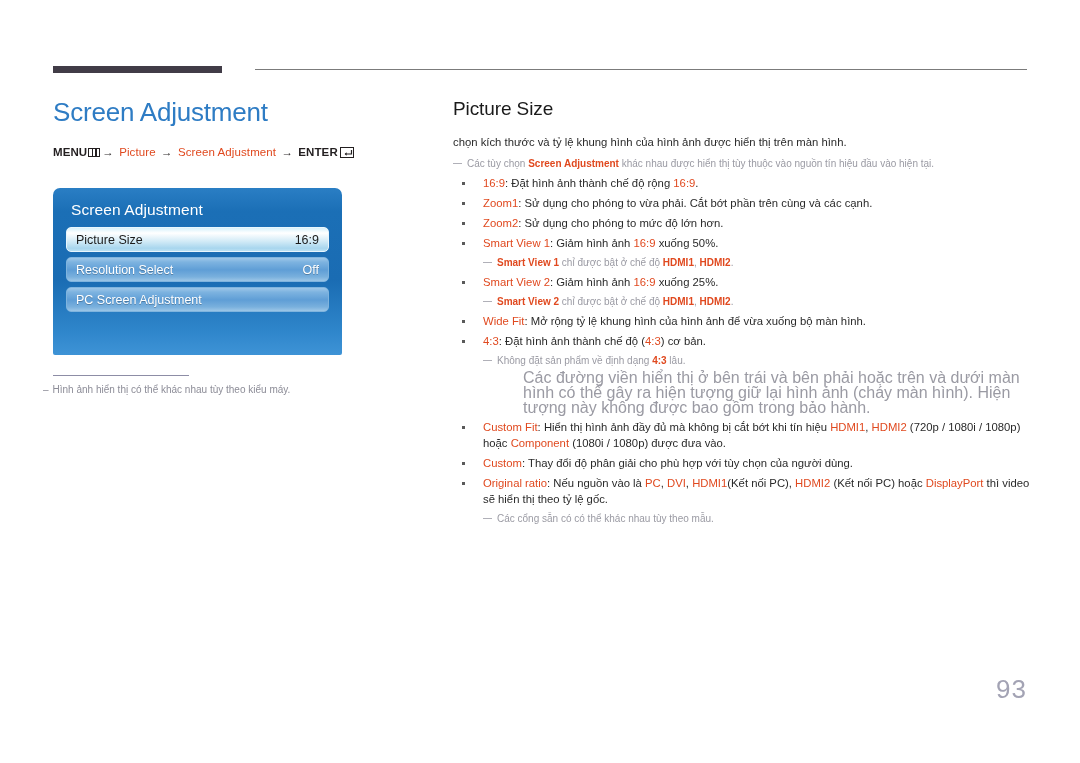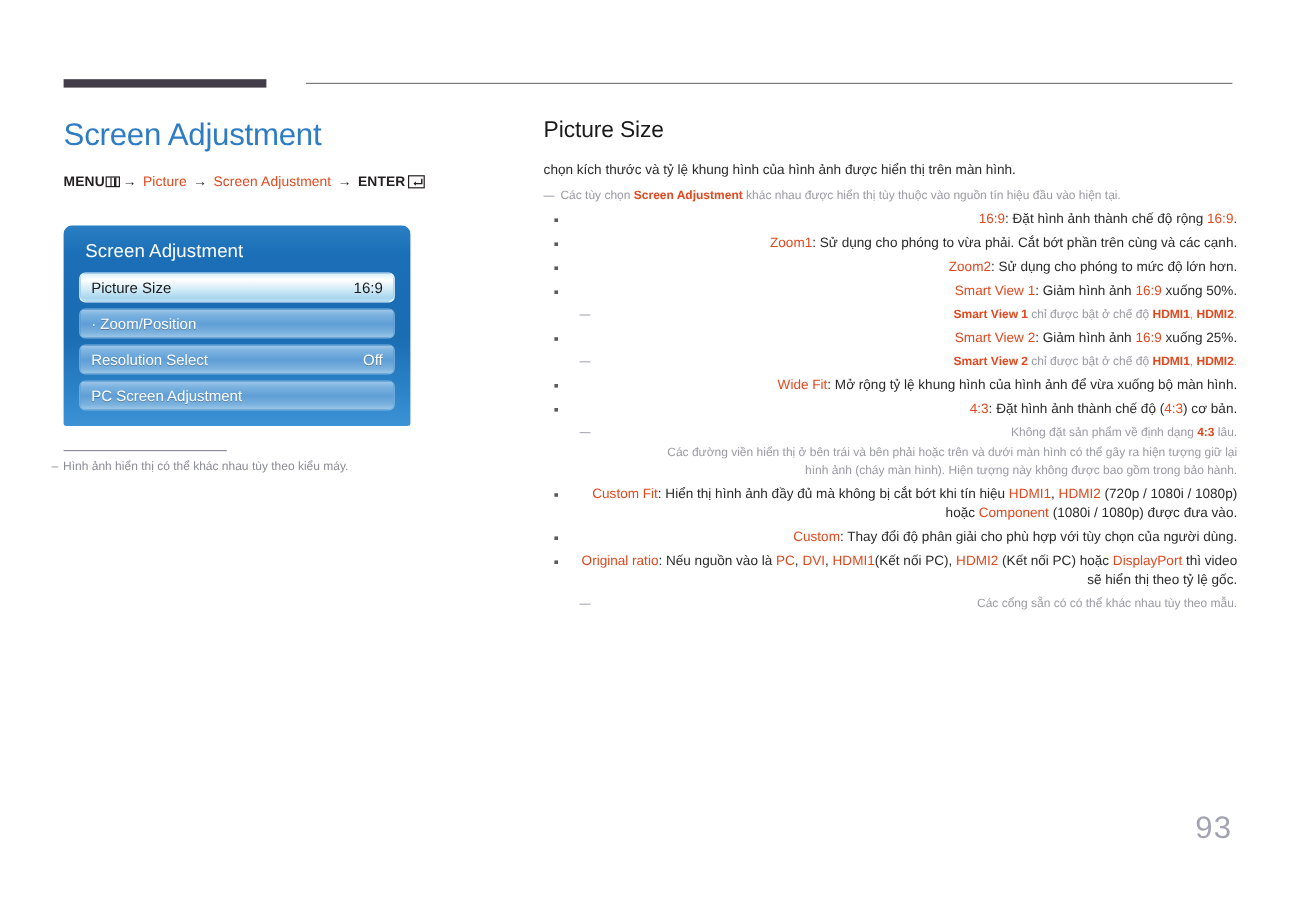--- a/index.html
+++ b/index.html
@@ -189,31 +189,30 @@
     content: "";
     position: absolute;
     left: 0;
     top: 7px;
     width: 9px;
     height: 1.4px;
     background: #b0b0b8;
   }
   .note .accent { color: #e0491f; font-weight: bold; }
   .note-cont {
-    font-size: 10px;
+    font-size: 16px;
     line-height: 15px;
     color: #9a9aa3;
-    margin-left: 56px;
+    margin-left: 40px;
   }
 
   ul.bullets {
     list-style: none;
     margin: 0;
     padding: 0;
-    text-align: right;
   }
   ul.bullets > li {
     position: relative;
     padding-left: 30px;
     font-size: 11.3px;
     line-height: 16px;
     color: #2a2a2a;
     margin: 4px 0;
   }
   ul.bullets > li.bullet::before {
@@ -260,24 +259,20 @@
 </div>
 
 <div class="osd-panel">
   <div class="osd-title">Screen Adjustment</div>
 
   <div class="osd-row selected">
     <span>Picture Size</span>
     <span class="val">16:9</span>
   </div>
 
-  <div class="osd-row">
-    <span>· Zoom/Position</span>
-    <span class="val"></span>
-  </div>
 
   <div class="osd-row">
     <span>Resolution Select</span>
     <span class="val">Off</span>
   </div>
 
   <div class="osd-row">
     <span>PC Screen Adjustment</span>
     <span class="val"></span>
   </div>

